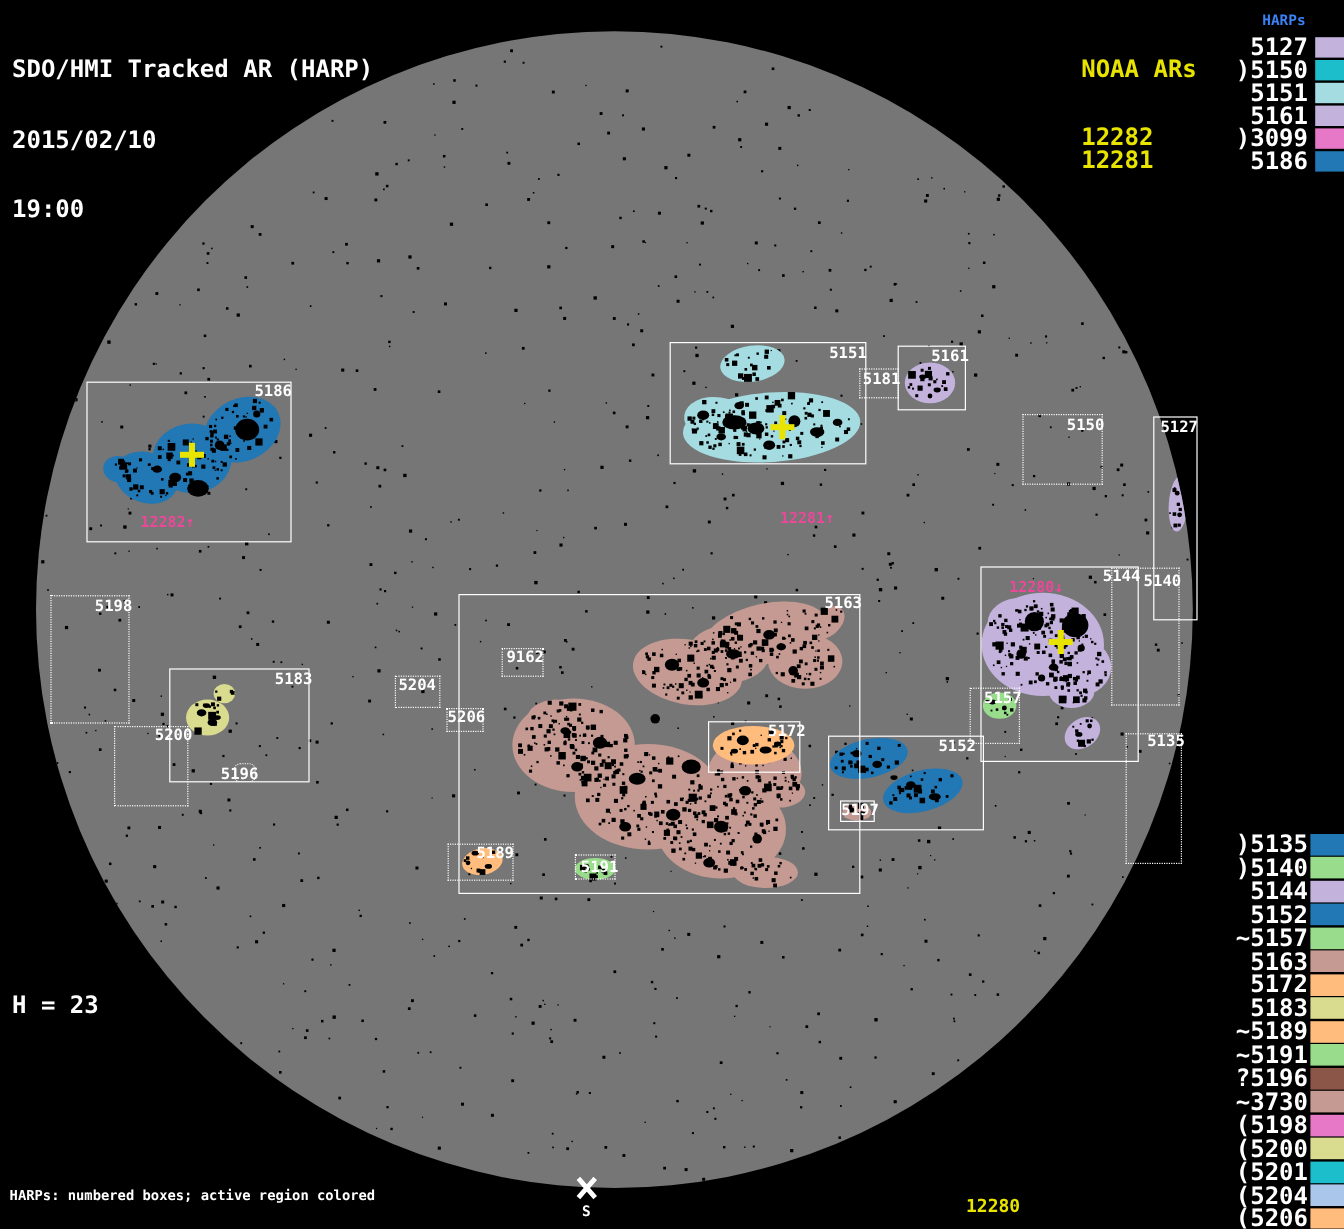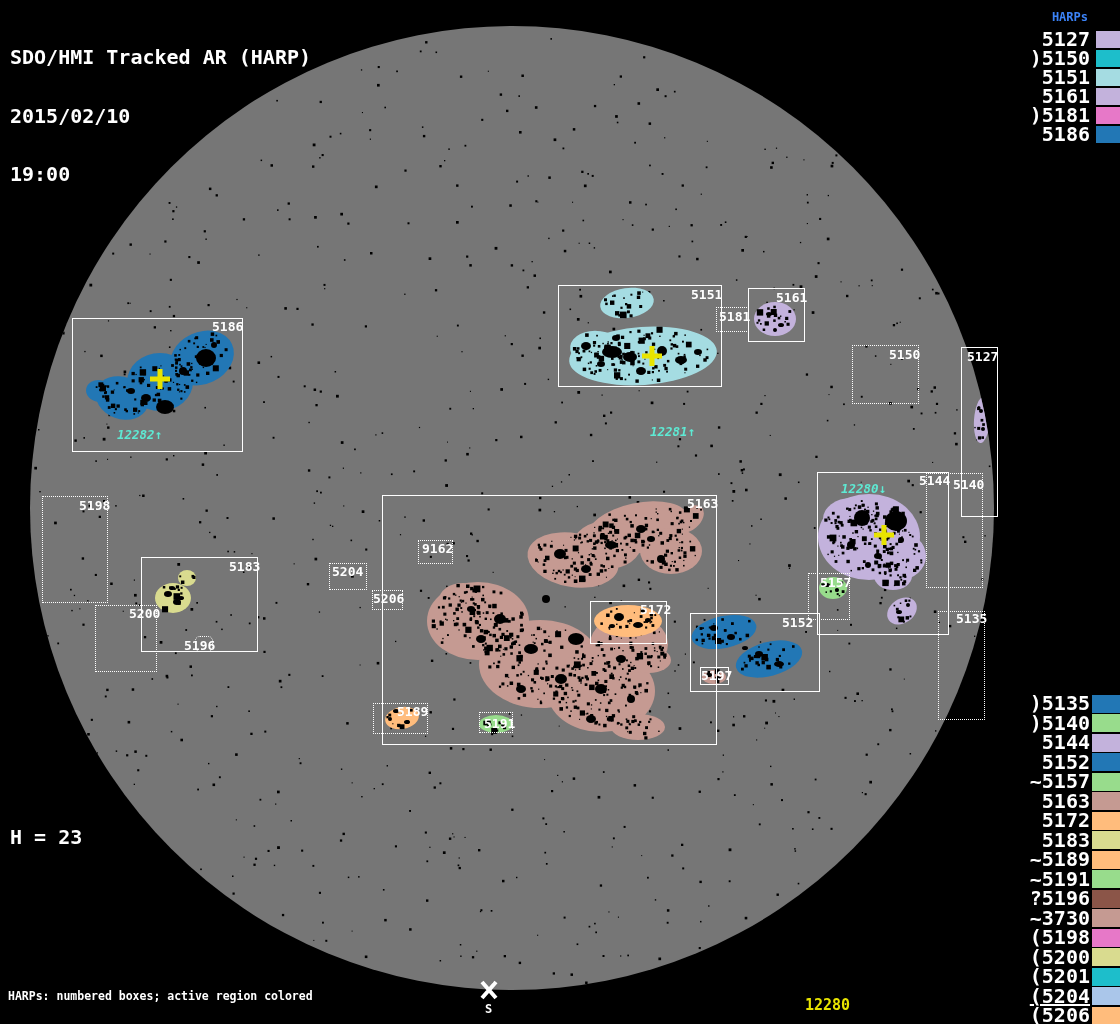--- a/index.html
+++ b/index.html
@@ -11,21 +11,21 @@
   .noaa-block{left:901px;top:10px;color:#e8e400;font-size:20px;line-height:19px;}
   .harps-head{right:32px;top:10px;color:#3b82f6;font-size:12px;text-align:right;}
   .list-row{position:absolute;right:30px;color:#fff;font-size:20px;line-height:19px;white-space:pre;}
   .swatch{position:absolute;}
   .legend-block{left:10px;color:#fff;font-size:20px;line-height:19.6px;}
   .foot{left:8px;color:#fff;font-size:11.5px;line-height:12px;}
   .box{position:absolute;border:1px solid #fff;box-sizing:border-box;}
   .box.dotted{border-style:dotted;}
   .box.rounded{border-radius:5px;}
   .harp-label{position:absolute;color:#fff;font-size:13px;line-height:13px;white-space:pre;}
-  .cross-label{position:absolute;color:#5eead4;font-size:12.5px;line-height:13px;white-space:pre;font-style:italic;}
+  .cross-label{position:absolute;color:#ec4899;font-size:12.5px;line-height:13px;white-space:pre;}
   .south-label{position:absolute;color:#fff;font-size:12px;line-height:12px;}
   .equator-label{left:805px;top:998px;color:#e8e400;font-size:15px;line-height:15px;}
 </style>
 </head>
 <body>
 
 <div class="stage">
   <svg id="disk-svg" width="1120" height="1024">
       <defs>
         <clipPath id="diskclip">
@@ -2322,32 +2322,36 @@
       <div class="box dotted" style="left: 372px; top: 590px; width: 31px; height: 20px;"></div>
       <div class="harp-label" style="left: 373px; top: 592px;">5206</div>
     </div>
 
   <div class="abs title-block">
     <div>SDO/HMI Tracked AR (HARP)</div>
     <div>2015/02/10</div>
     <div>19:00</div>
   </div>
 
+  <div class="abs noaa-block">
+    <div>NOAA ARs</div>
+    <div id="noaa-items"><div>12282</div><div>12281</div></div>
+  </div>
 
   <div class="abs harps-head">HARPs</div>
   <div id="harps-top-items">
       <div class="list-row" style="top: 30px;">5127</div>
       <div class="swatch" style="left: 1096px; top: 31px; width: 24px; height: 17px; background: rgb(195, 178, 220);"></div>
       <div class="list-row" style="top: 49px;">)5150</div>
       <div class="swatch" style="left: 1096px; top: 50px; width: 24px; height: 17px; background: rgb(29, 190, 203);"></div>
       <div class="list-row" style="top: 68px;">5151</div>
       <div class="swatch" style="left: 1096px; top: 69px; width: 24px; height: 17px; background: rgb(165, 220, 226);"></div>
       <div class="list-row" style="top: 87px;">5161</div>
       <div class="swatch" style="left: 1096px; top: 88px; width: 24px; height: 17px; background: rgb(195, 178, 220);"></div>
-      <div class="list-row" style="top: 106px;">)5181</div>
+      <div class="list-row" style="top: 106px;">)3099</div>
       <div class="swatch" style="left: 1096px; top: 107px; width: 24px; height: 17px; background: rgb(231, 120, 200);"></div>
       <div class="list-row" style="top: 125px;">5186</div>
       <div class="swatch" style="left: 1096px; top: 126px; width: 24px; height: 17px; background: rgb(34, 119, 181);"></div>
     </div>
   <div id="harps-bottom-items">
       <div class="list-row" style="top: 694px;">)5135</div>
       <div class="swatch" style="left: 1092px; top: 694.5px; width: 28px; height: 18px; background: rgb(34, 119, 181);"></div>
       <div class="list-row" style="top: 713.5px;">)5140</div>
       <div class="swatch" style="left: 1092px; top: 714px; width: 28px; height: 18px; background: rgb(152, 220, 140);"></div>
       <div class="list-row" style="top: 733px;">5144</div>
@@ -2369,21 +2373,21 @@
       <div class="list-row" style="top: 889px;">?5196</div>
       <div class="swatch" style="left: 1092px; top: 889.5px; width: 28px; height: 18px; background: rgb(139, 85, 72);"></div>
       <div class="list-row" style="top: 908.5px;">~3730</div>
       <div class="swatch" style="left: 1092px; top: 909px; width: 28px; height: 18px; background: rgb(197, 154, 146);"></div>
       <div class="list-row" style="top: 928px;">(5198</div>
       <div class="swatch" style="left: 1092px; top: 928.5px; width: 28px; height: 18px; background: rgb(231, 120, 200);"></div>
       <div class="list-row" style="top: 947.5px;">(5200</div>
       <div class="swatch" style="left: 1092px; top: 948px; width: 28px; height: 18px; background: rgb(217, 219, 143);"></div>
       <div class="list-row" style="top: 967px;">(5201</div>
       <div class="swatch" style="left: 1092px; top: 967.5px; width: 28px; height: 18px; background: rgb(29, 190, 203);"></div>
-      <div class="list-row" style="top: 986.5px; text-decoration: underline;">(5204</div>
+      <div class="list-row" style="top: 986.5px;">(5204</div>
       <div class="swatch" style="left: 1092px; top: 987px; width: 28px; height: 18px; background: rgb(170, 198, 234);"></div>
       <div class="list-row" style="top: 1006px;">(5206</div>
       <div class="swatch" style="left: 1092px; top: 1006.5px; width: 28px; height: 18px; background: rgb(255, 188, 124);"></div>
     </div>
 
   <div class="abs legend-block" style="top:828px">H = 23</div>
 
   <div class="abs foot" style="top:990px">HARPs: numbered boxes; active region colored</div>
 
   <div class="abs equator-label">12280</div>

